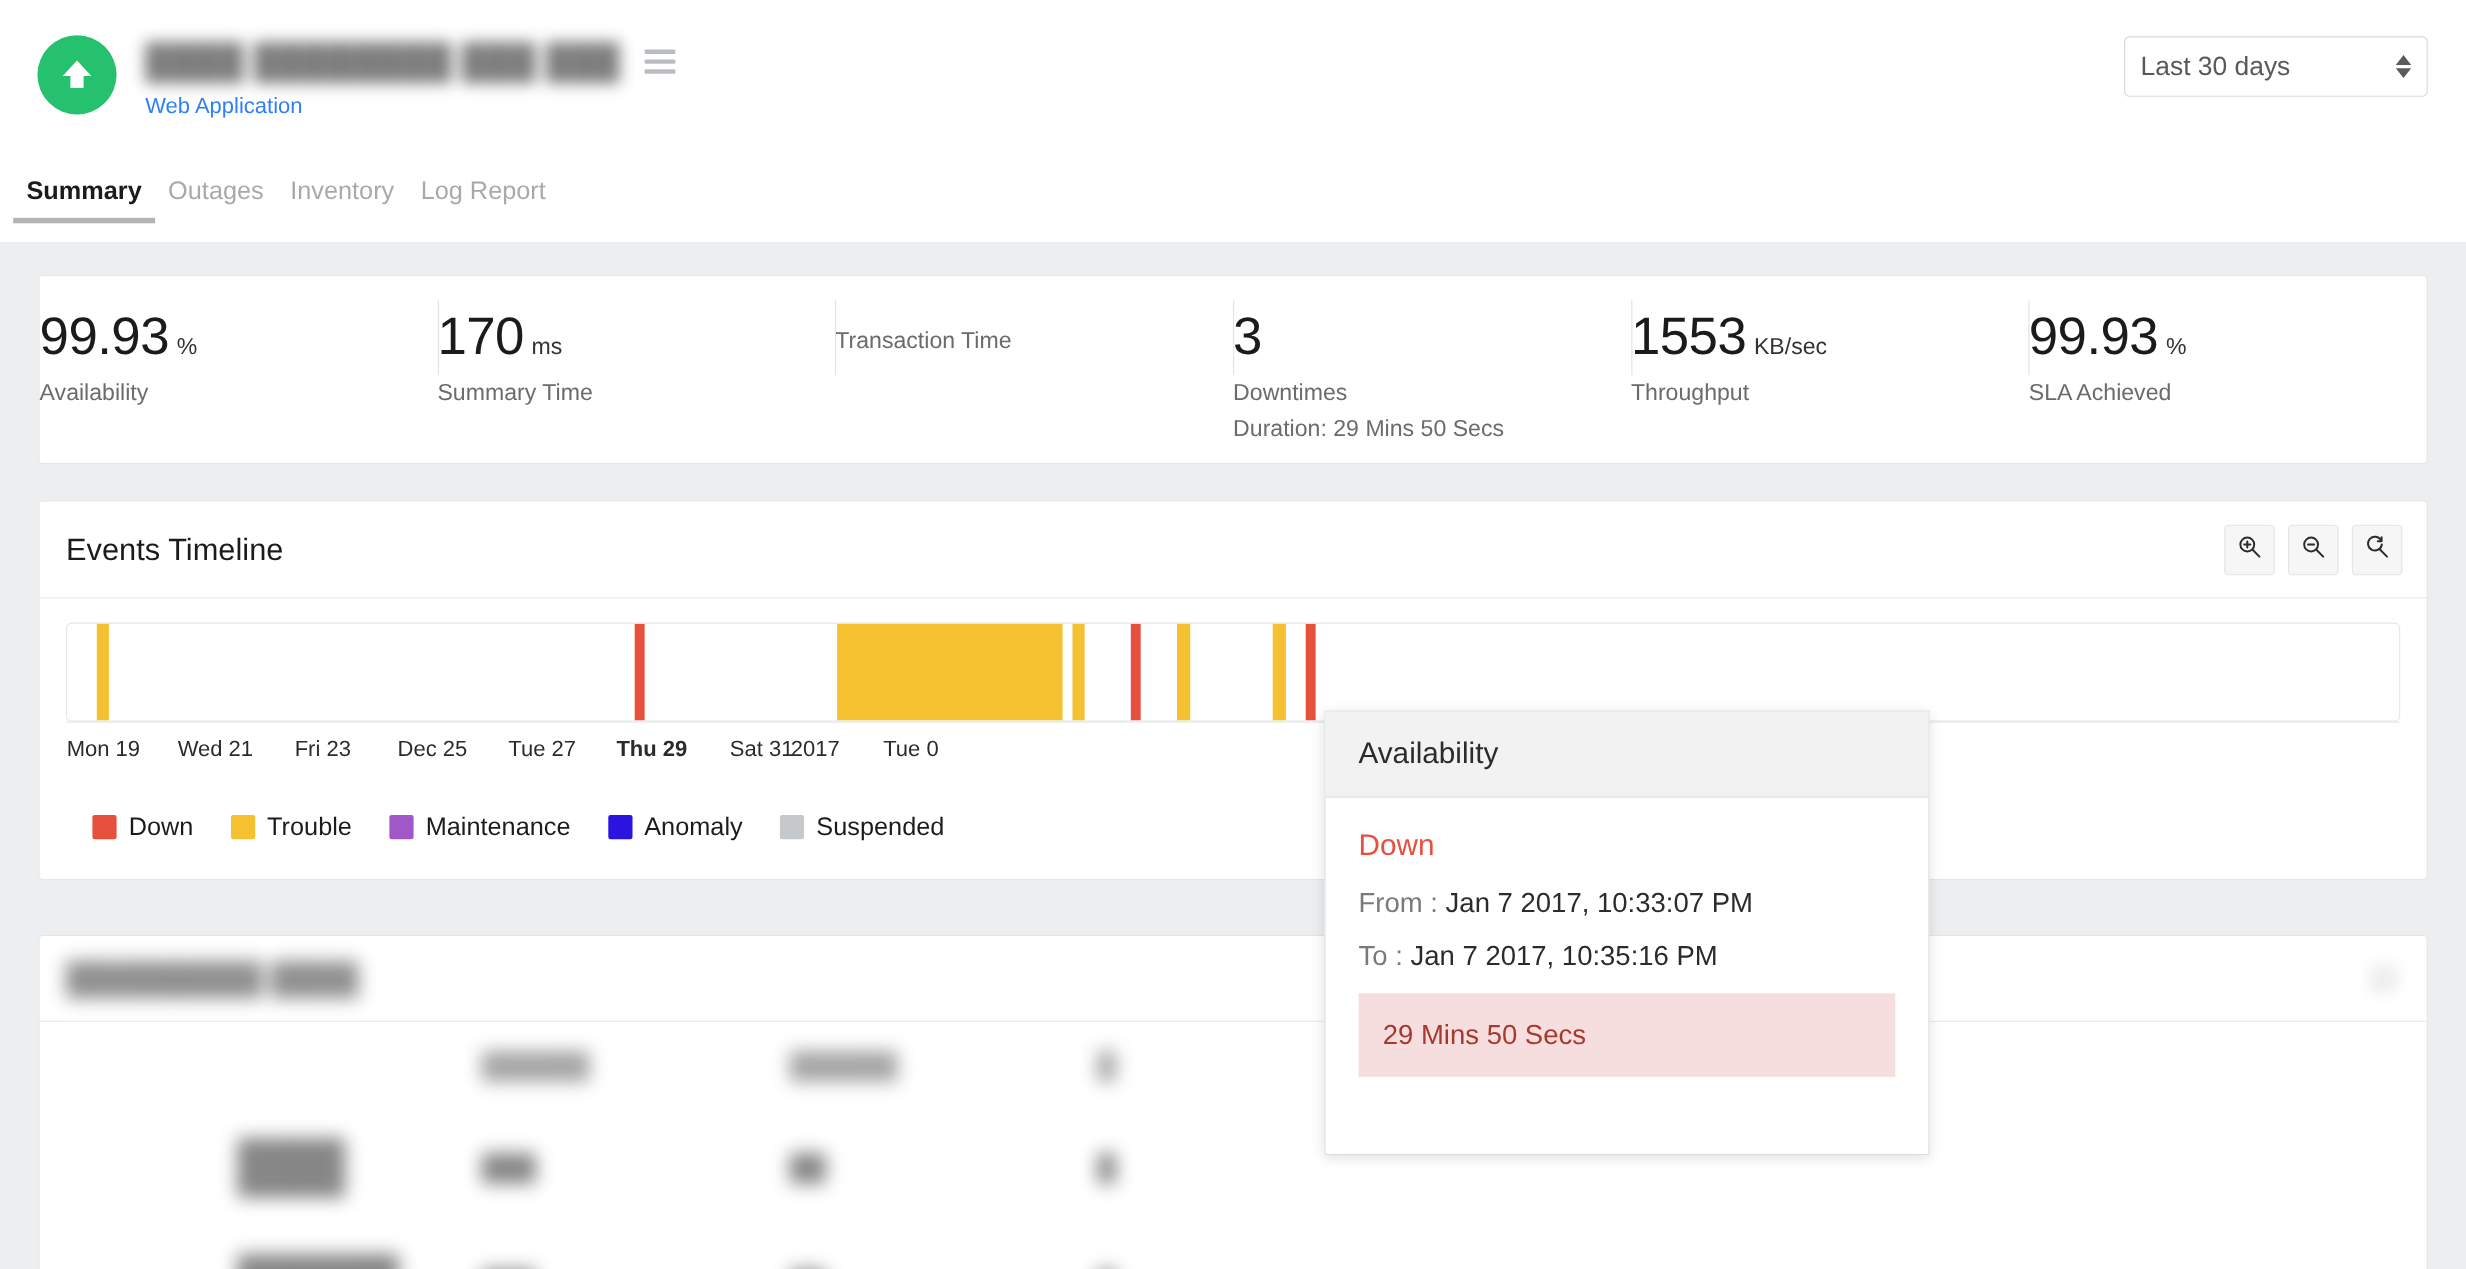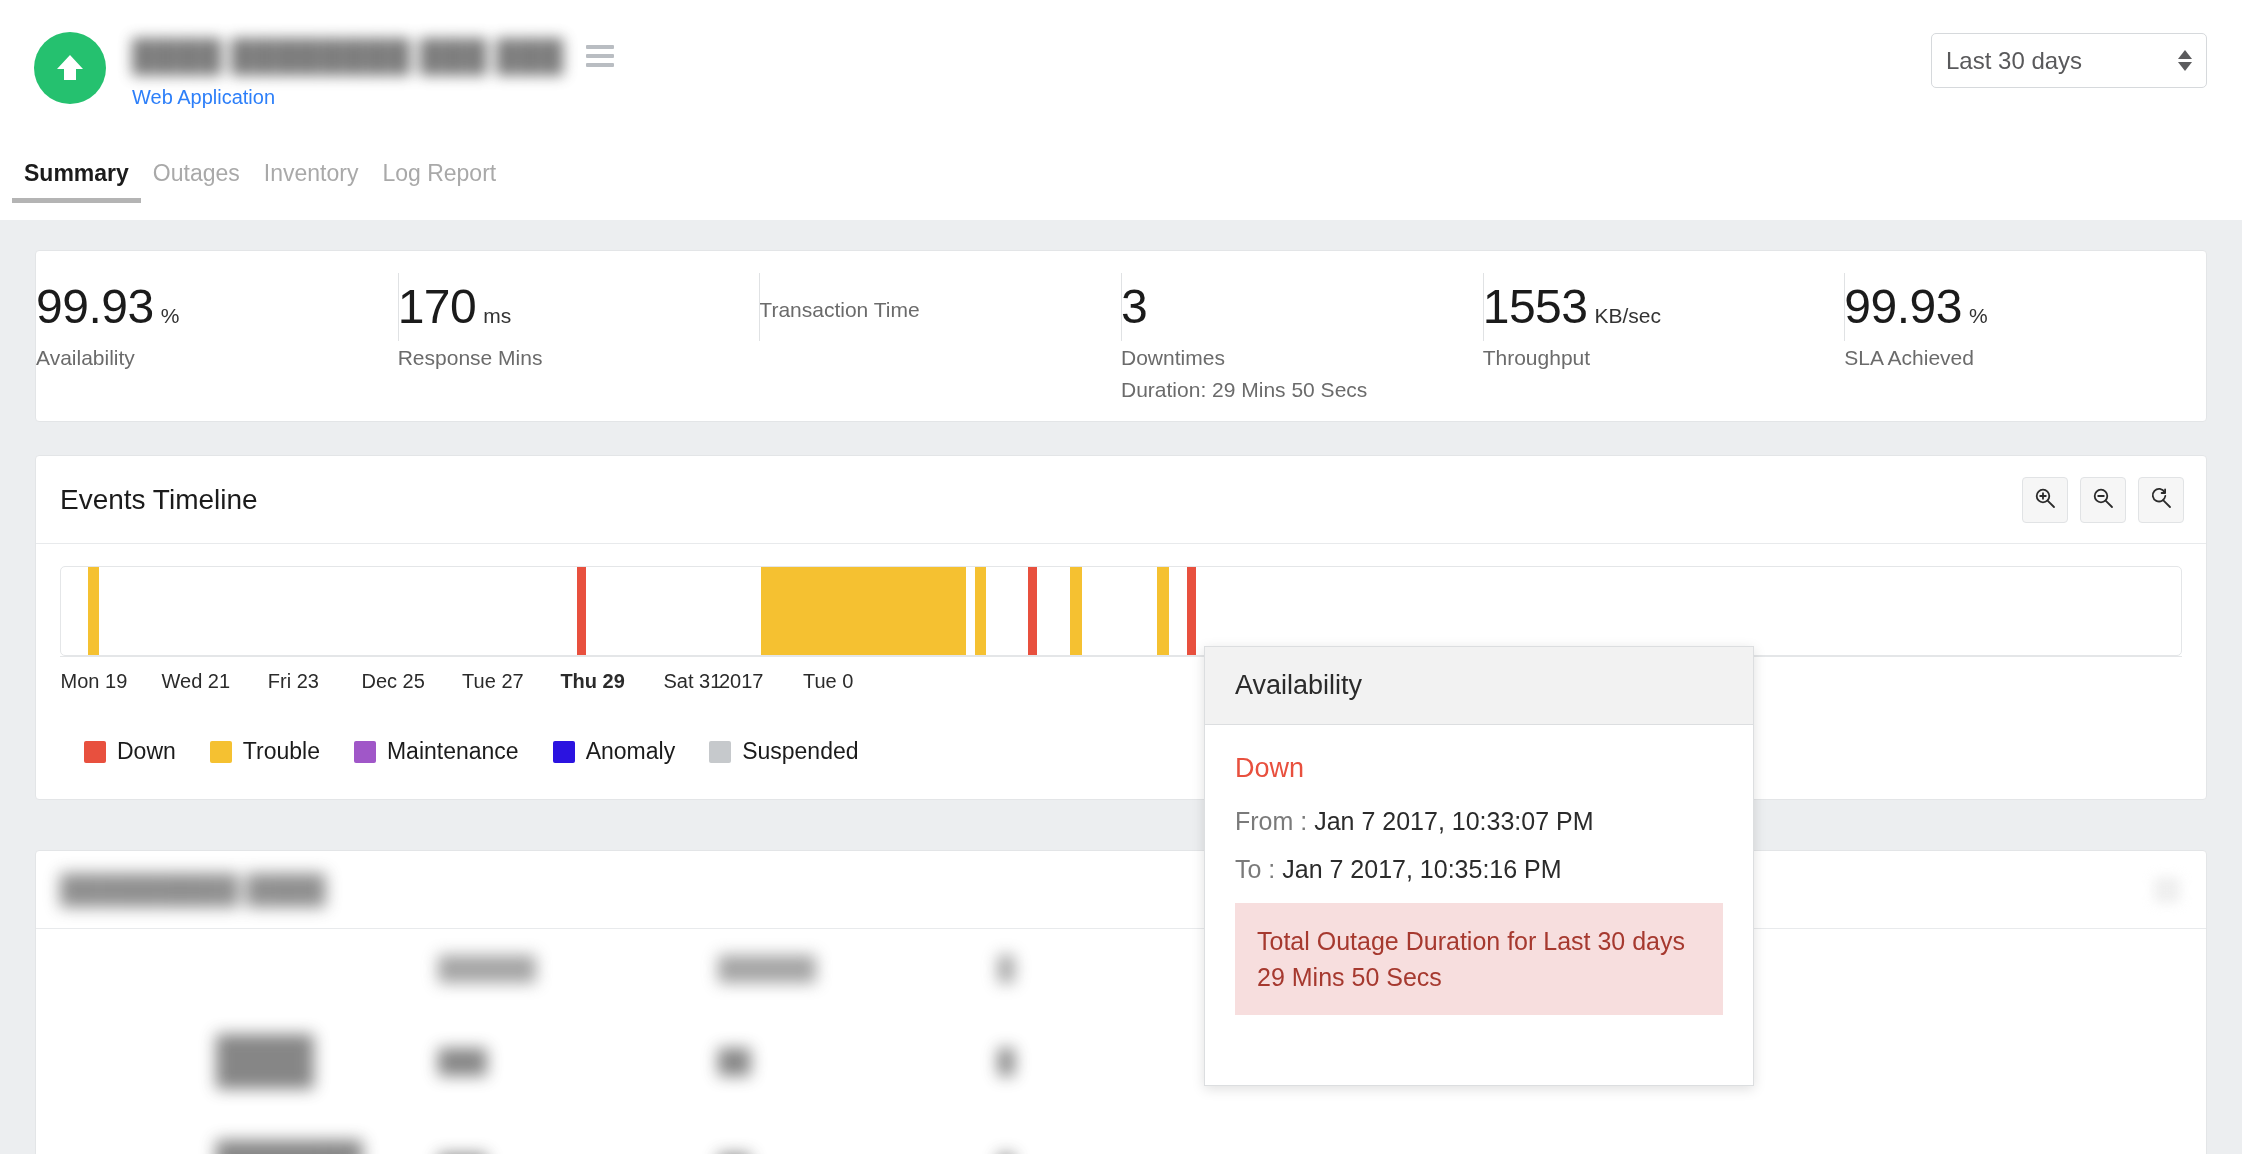--- a/index.html
+++ b/index.html
@@ -224,21 +224,21 @@
     </div>
   </div>
 
   <div class="card stats">
     <div class="stat">
       <div><span class="val">99.93</span><span class="unit">%</span></div>
       <div class="lbl">Availability</div>
     </div>
     <div class="stat">
       <div><span class="val">170</span><span class="unit">ms</span></div>
-      <div class="lbl">Response Mins</div>
+      <div class="lbl">Summary Time</div>
     </div>
     <div class="stat">
       <div class="lbl">Transaction Time</div>
     </div>
     <div class="stat">
       <div><span class="val">3</span><span class="unit"></span></div>
       <div class="lbl">Downtimes</div>
       <div class="sub">Duration: 29 Mins 50 Secs</div>
     </div>
     <div class="stat">
@@ -373,20 +373,19 @@
       <div class="tt-status" style="color: rgb(232, 80, 62);">Down</div>
       <div class="tt-line">
         <span class="k">From :</span>
         <span>Jan 7 2017, 10:33:07 PM</span>
       </div>
       <div class="tt-line">
         <span class="k">To :</span>
         <span>Jan 7 2017, 10:35:16 PM</span>
       </div>
       <div class="tt-total">
-        <div>Total Outage Duration for Last 30 days</div>
         <div>29 Mins 50 Secs</div>
       </div>
     </div>
     <div class="tt-foot"></div>
   </div>
 
 </div>
 
 </body></html>

